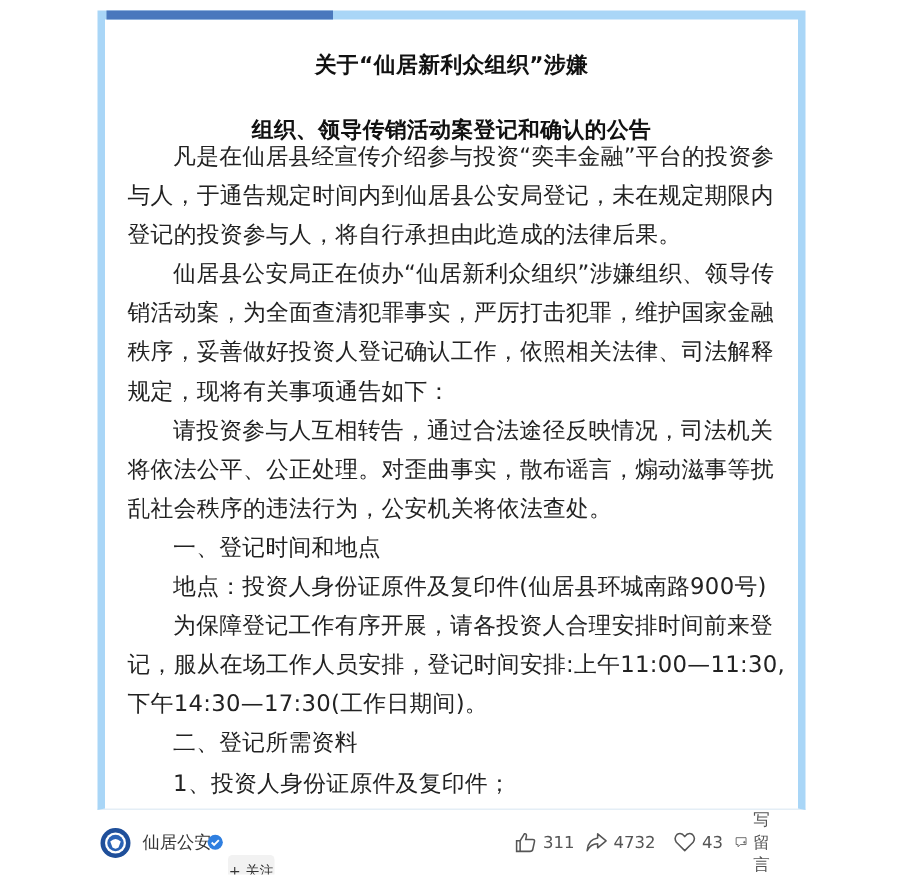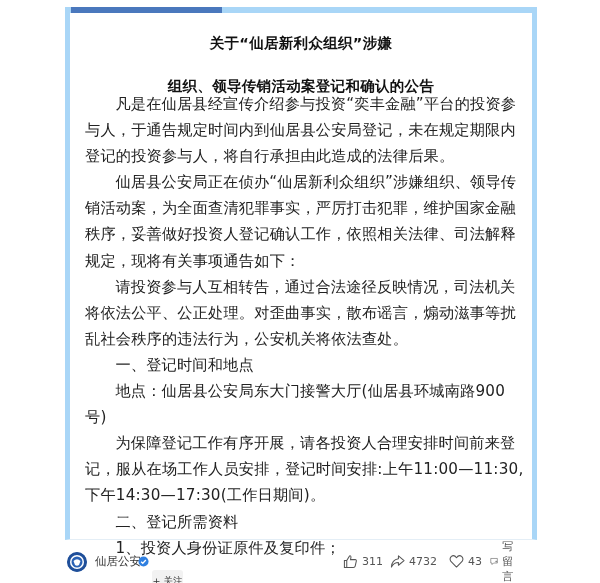--- a/index.html
+++ b/index.html
@@ -142,21 +142,21 @@
   <div class="frame-top-accent"></div>
 
   <div class="title l1">关于“仙居新利众组织”涉嫌</div>
   <div class="title l2">组织、领导传销活动案登记和确认的公告</div>
 
   <div class="body-text">
     <p>凡是在仙居县经宣传介绍参与投资“奕丰金融”平台的投资参与人，于通告规定时间内到仙居县公安局登记，未在规定期限内登记的投资参与人，将自行承担由此造成的法律后果。</p>
     <p>仙居县公安局正在侦办“仙居新利众组织”涉嫌组织、领导传销活动案，为全面查清犯罪事实，严厉打击犯罪，维护国家金融秩序，妥善做好投资人登记确认工作，依照相关法律、司法解释规定，现将有关事项通告如下：</p>
     <p>请投资参与人互相转告，通过合法途径反映情况，司法机关将依法公平、公正处理。对歪曲事实，散布谣言，煽动滋事等扰乱社会秩序的违法行为，公安机关将依法查处。</p>
     <p>一、登记时间和地点</p>
-    <p>地点：仙居县公安局东大门接警大厅(仙居县环城南路900号)</p>
+    <p>地点：投资人身份证原件及复印件(仙居县环城南路900号)</p>
     <p>为保障登记工作有序开展，请各投资人合理安排时间前来登记，服从在场工作人员安排，登记时间安排:上午11:00—11:30,下午14:30—17:30(工作日期间)。</p>
     <p>二、登记所需资料</p>
     <p>1、投资人身份证原件及复印件；</p>
 
   </div>
 </div>
 
 <div class="footer">
   <div class="avatar">
     <svg width="20" height="20" viewBox="0 0 20 20">

